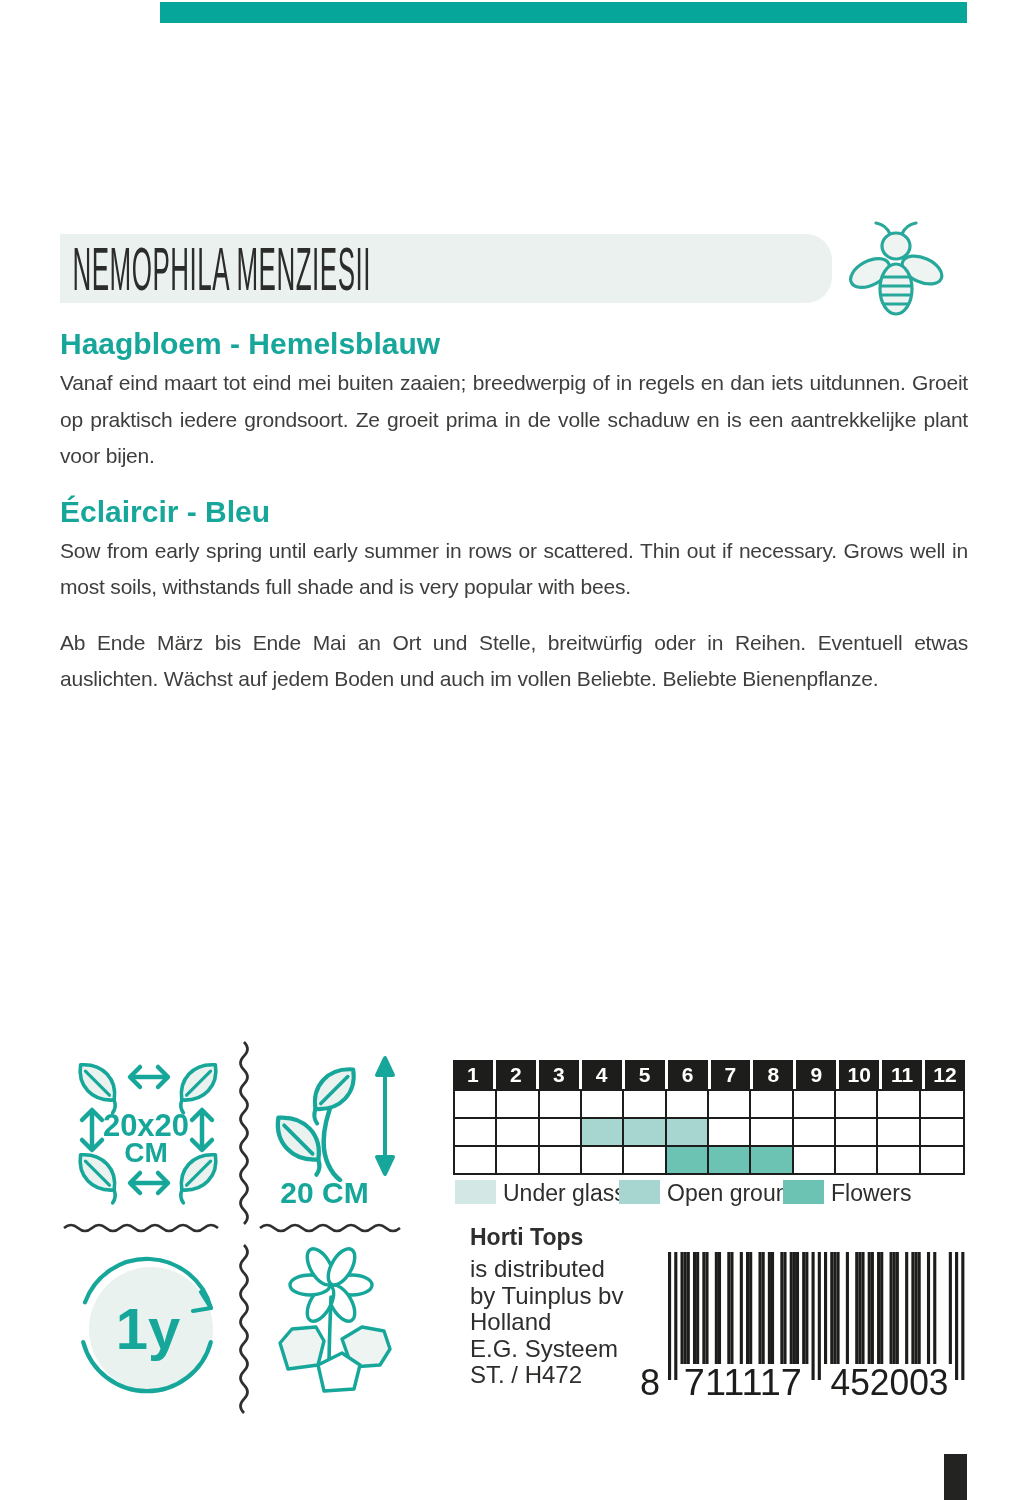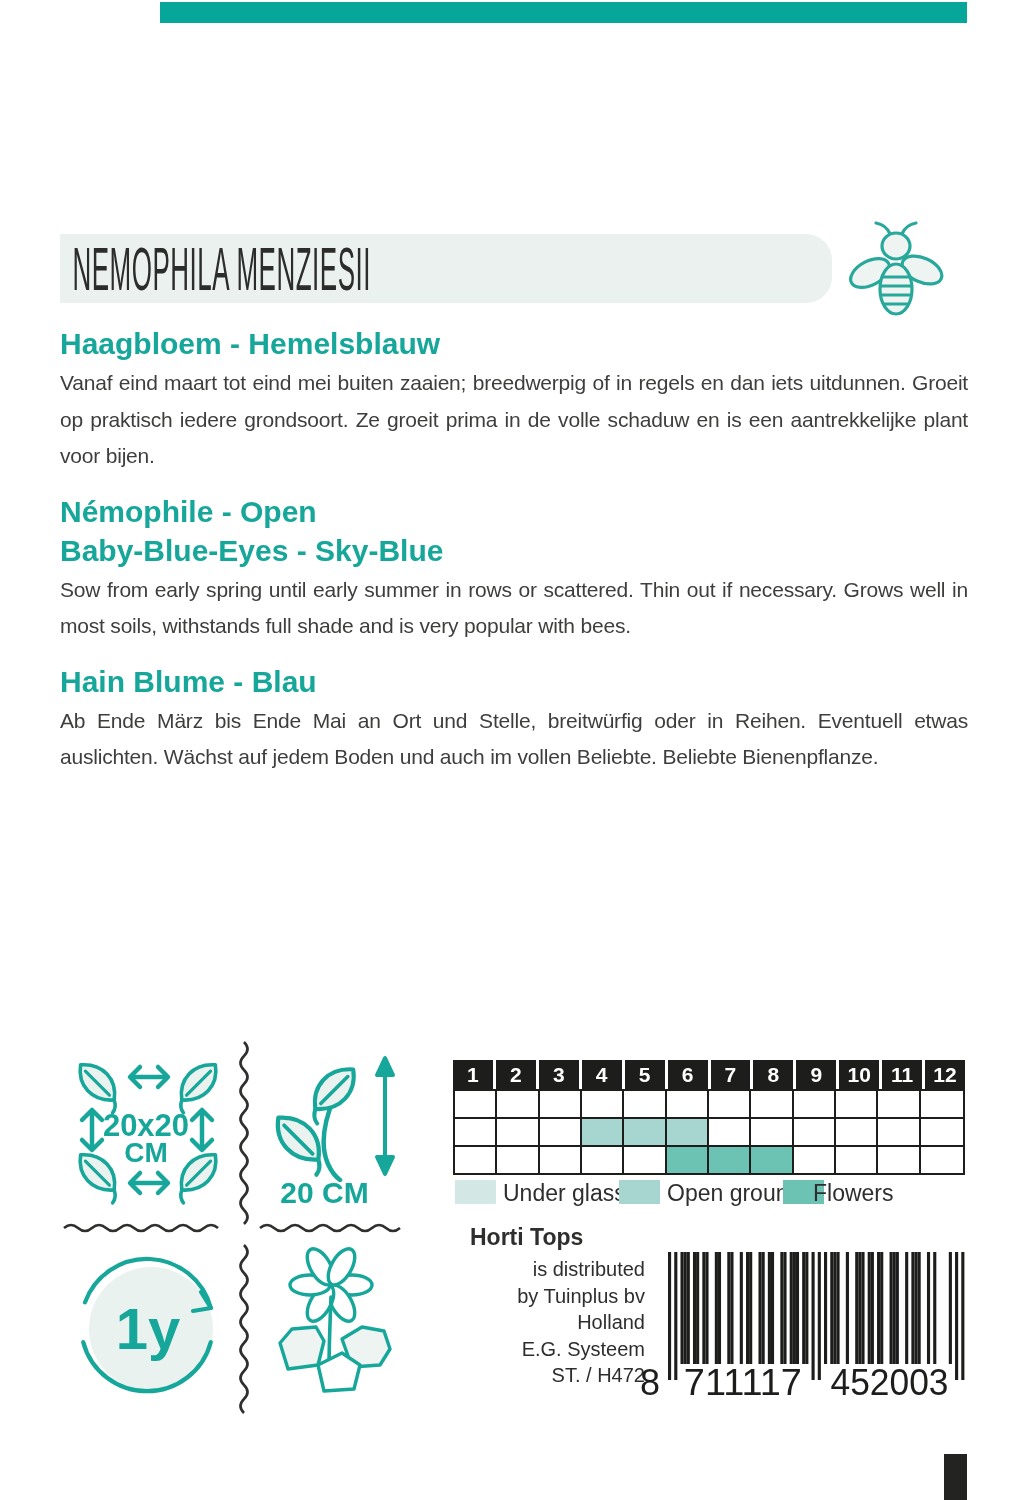--- a/index.html
+++ b/index.html
@@ -47,21 +47,21 @@
   .cal-row { border-bottom:2px solid #1d1d1b; }
   .cal-row:last-child { border-bottom:none; }
 
   .legend-swatch { position:absolute; top:1180px; width:41px; height:24px; }
   .legend-label  { position:absolute; top:1180px; height:24px; line-height:26px;
                    color:#2e2e2d; font-size:23px; }
 
   
   .distributor { position:absolute; left:470px; top:1224px; width:175px; color:#2e2e2d; }
   .distributor .dist-name { font-size:23px; font-weight:bold; margin-bottom:5px; }
-  .distributor .dist-line { font-size:20px; line-height:26.5px;text-align:right; }
+  .distributor .dist-line { font-size:24px; line-height:26.5px; }
 
   .barcode { position:absolute; left:632px; top:1248px; }
 
   .corner-rect { position:absolute; left:944px; top:1454px; width:23px; height:46px; background:#232321; }
 </style>
 </head>
 <body>
 
 <div id="page">
 
@@ -91,28 +91,26 @@
         <path d="M35,85 H61"></path>
     </g>
   </svg>
 
   <div class="sections">
     <section class="lang">
       <h2>Haagbloem - Hemelsblauw</h2>
       <p>Vanaf eind maart tot eind mei buiten zaaien; breedwerpig of in regels en dan iets uitdunnen. Groeit op praktisch iedere grondsoort. Ze groeit prima in de volle schaduw en is een aantrekkelijke plant voor bijen.</p>
     </section>
     <section class="lang">
-      <h2>Némophile - Open</h2>
+      <h2>Éclaircir - Bleu</h2>
     </section>
     <section class="lang">
-      <h2>Baby-Blue-Eyes - Sky-Blue</h2>
       <p>Sow from early spring until early summer in rows or scattered. Thin out if necessary. Grows well in most soils, withstands full shade and is very popular with bees.</p>
     </section>
     <section class="lang">
-      <h2>Hain Blume - Blau</h2>
       <p>Ab Ende März bis Ende Mai an Ort und Stelle, breitwürfig oder in Reihen. Eventuell etwas auslichten. Wächst auf jedem Boden und auch im vollen Beliebte. Beliebte Bienenpflanze.</p>
     </section>
   </div>
 
   <svg class="icon-svg" style="left:62px; top:1050px;" width="190" height="168" viewBox="0 0 190 168">
     <defs>
       <g id="leafshape">
         <path d="M6,50 C2,24 20,4 48,6 C52,32 34,52 6,50 Z" fill="#e9f2ef" stroke="#16a79a" stroke-width="4.5" stroke-linejoin="round"></path>
         <path d="M12,44 C22,34 32,24 42,14" fill="none" stroke="#16a79a" stroke-width="4" stroke-linecap="round"></path>
         <path d="M6,50 C4,56 4,61 8,66" fill="none" stroke="#16a79a" stroke-width="4.5" stroke-linecap="round"></path>
@@ -222,21 +220,21 @@
           <div class="ccell"></div>
         </div>
       </div>
   </div>
 
   <div class="legend-swatch" style="left: 455px; background-color: rgb(211, 232, 228);"></div>
   <div class="legend-label" style="left:503px;">Under glass</div>
   <div class="legend-swatch" style="left: 619px; background-color: rgb(166, 214, 207);"></div>
   <div class="legend-label" style="left:667px;">Open ground</div>
   <div class="legend-swatch" style="left: 783px; background-color: rgb(108, 195, 180);"></div>
-  <div class="legend-label" style="left:813px;text-align:right;">Flowers</div>
+  <div class="legend-label" style="left:831px;text-align:right;">Flowers</div>
 
   <svg class="icon-svg" style="left:72px; top:1250px;" width="150" height="150" viewBox="0 0 150 150">
     <circle cx="79" cy="79" r="62" fill="#e9f2ef"></circle>
     <g stroke="#16a79a" stroke-width="4.2" fill="none" stroke-linecap="round" stroke-linejoin="round">
       <path d="M13,52.4 A66,66 0 0 1 138.8,57.9"></path>
       <polyline points="129,42 139,58 121,61"></polyline>
       <path d="M138.8,92.1 A66,66 0 0 1 11.2,92.1"></path>
     </g>
     <text x="76" y="99" text-anchor="middle" font-size="58" font-weight="bold" fill="#16a79a">1y</text>
   </svg>

